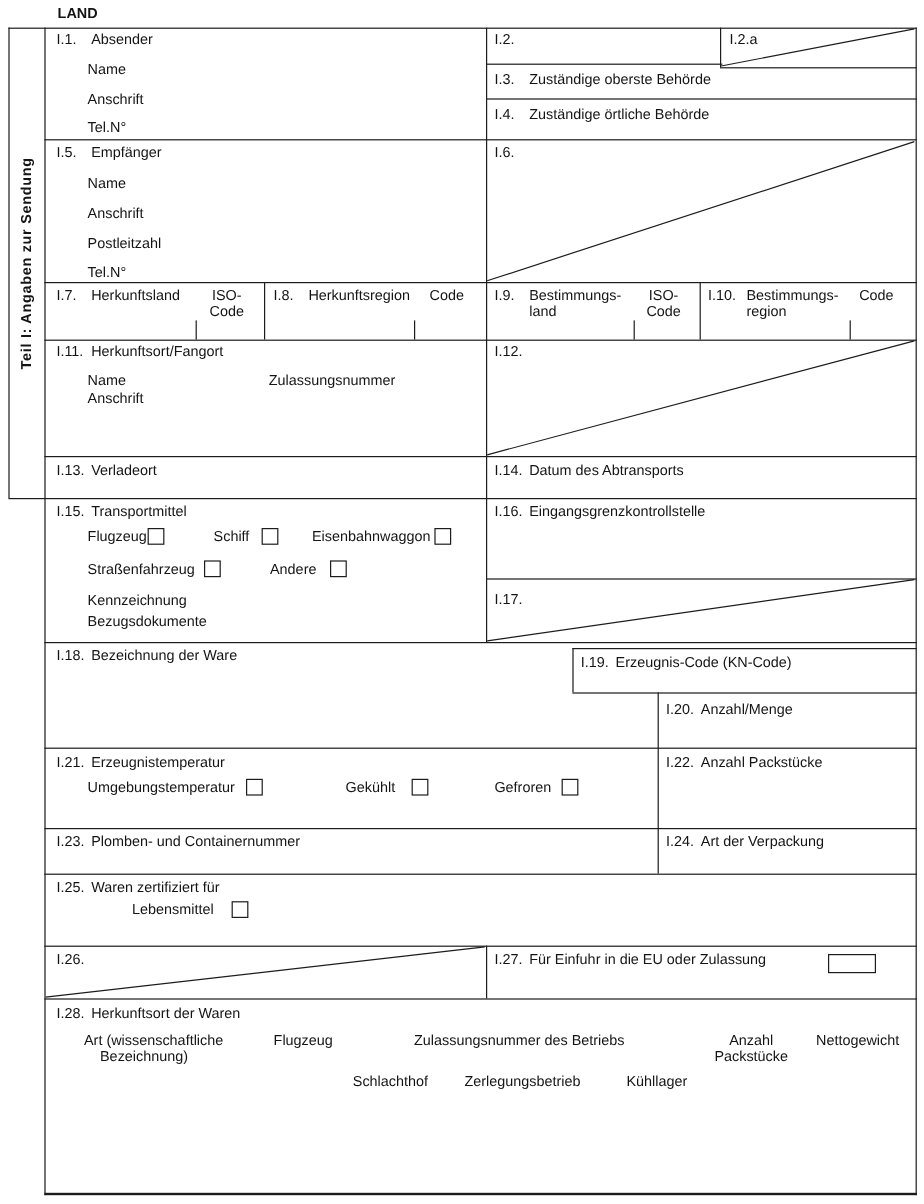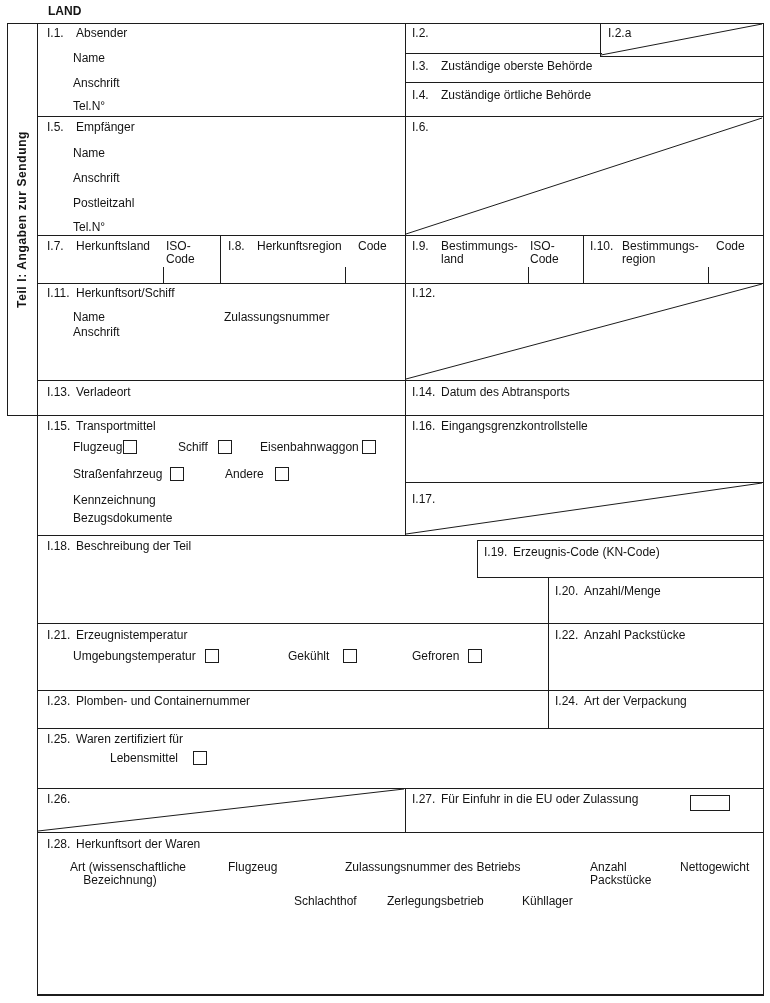--- a/index.html
+++ b/index.html
@@ -9,21 +9,21 @@
     font-size:12px;color:#141414;overflow:hidden;
   }
   .hl,.vl{position:absolute;background:#1c1c1c;}
   .hl{height:1px;}
   .vl{width:1px;}
   .t{position:absolute;white-space:pre-wrap;line-height:13px;}
   .item{position:absolute;display:flex;align-items:flex-start;line-height:13px;}
   .no{flex:0 0 auto;min-width:26px;padding-right:3px;white-space:nowrap;}
   .lbl{white-space:pre-wrap;}
   .w120{width:124px;}
-  .ctr{white-space:pre-line;}
+  .ctr{text-align:center;white-space:pre-line;}
   .cb{position:absolute;width:14px;height:14px;border:1px solid #1c1c1c;background:#fff;box-sizing:border-box;}
   .cbwide{position:absolute;width:40px;height:16px;border:1px solid #1c1c1c;background:#fff;box-sizing:border-box;}
   .bold{font-weight:bold;}
   .diag{position:absolute;left:0;top:0;pointer-events:none;}
   .diag line{stroke:#1c1c1c;stroke-width:1;}
   #sidebar{
     position:absolute;left:7px;top:23px;width:30px;height:392px;
     display:flex;align-items:center;justify-content:center;
   }
   #sidebar span{
@@ -137,21 +137,21 @@
 Code</div>
   <div class="item" style="left:590px;top:240px">
     <span class="no" style="min-width:29px">I.10.</span>
     <span class="lbl">Bestimmungs-
 region</span>
   </div>
   <div class="t" style="left:716px;top:240px">Code</div>
 
   <div class="item" style="left:47px;top:287px">
     <span class="no">I.11.</span>
-    <span class="lbl">Herkunftsort/Schiff</span>
+    <span class="lbl">Herkunftsort/Fangort</span>
   </div>
   <div class="t" style="left:73px;top:311px">Name</div>
   <div class="t" style="left:224px;top:311px">Zulassungsnummer</div>
   <div class="t" style="left:73px;top:326px">Anschrift</div>
   <div class="t" style="left:412px;top:287px">I.12.</div>
 
   <div class="item" style="left:47px;top:386px">
     <span class="no">I.13.</span>
     <span class="lbl">Verladeort</span>
   </div>
@@ -177,21 +177,21 @@
   <div class="t" style="left:73px;top:494px">Kennzeichnung</div>
   <div class="t" style="left:73px;top:512px">Bezugsdokumente</div>
   <div class="item" style="left:412px;top:420px">
     <span class="no">I.16.</span>
     <span class="lbl">Eingangsgrenzkontrollstelle</span>
   </div>
   <div class="t" style="left:412px;top:493px">I.17.</div>
 
   <div class="item" style="left:47px;top:540px">
     <span class="no">I.18.</span>
-    <span class="lbl">Beschreibung der Teil</span>
+    <span class="lbl">Bezeichnung der Ware</span>
   </div>
   <div class="item" style="left:484px;top:546px">
     <span class="no">I.19.</span>
     <span class="lbl">Erzeugnis-Code (KN-Code)</span>
   </div>
   <div class="item" style="left:555px;top:585px">
     <span class="no">I.20.</span>
     <span class="lbl">Anzahl/Menge</span>
   </div>
 

